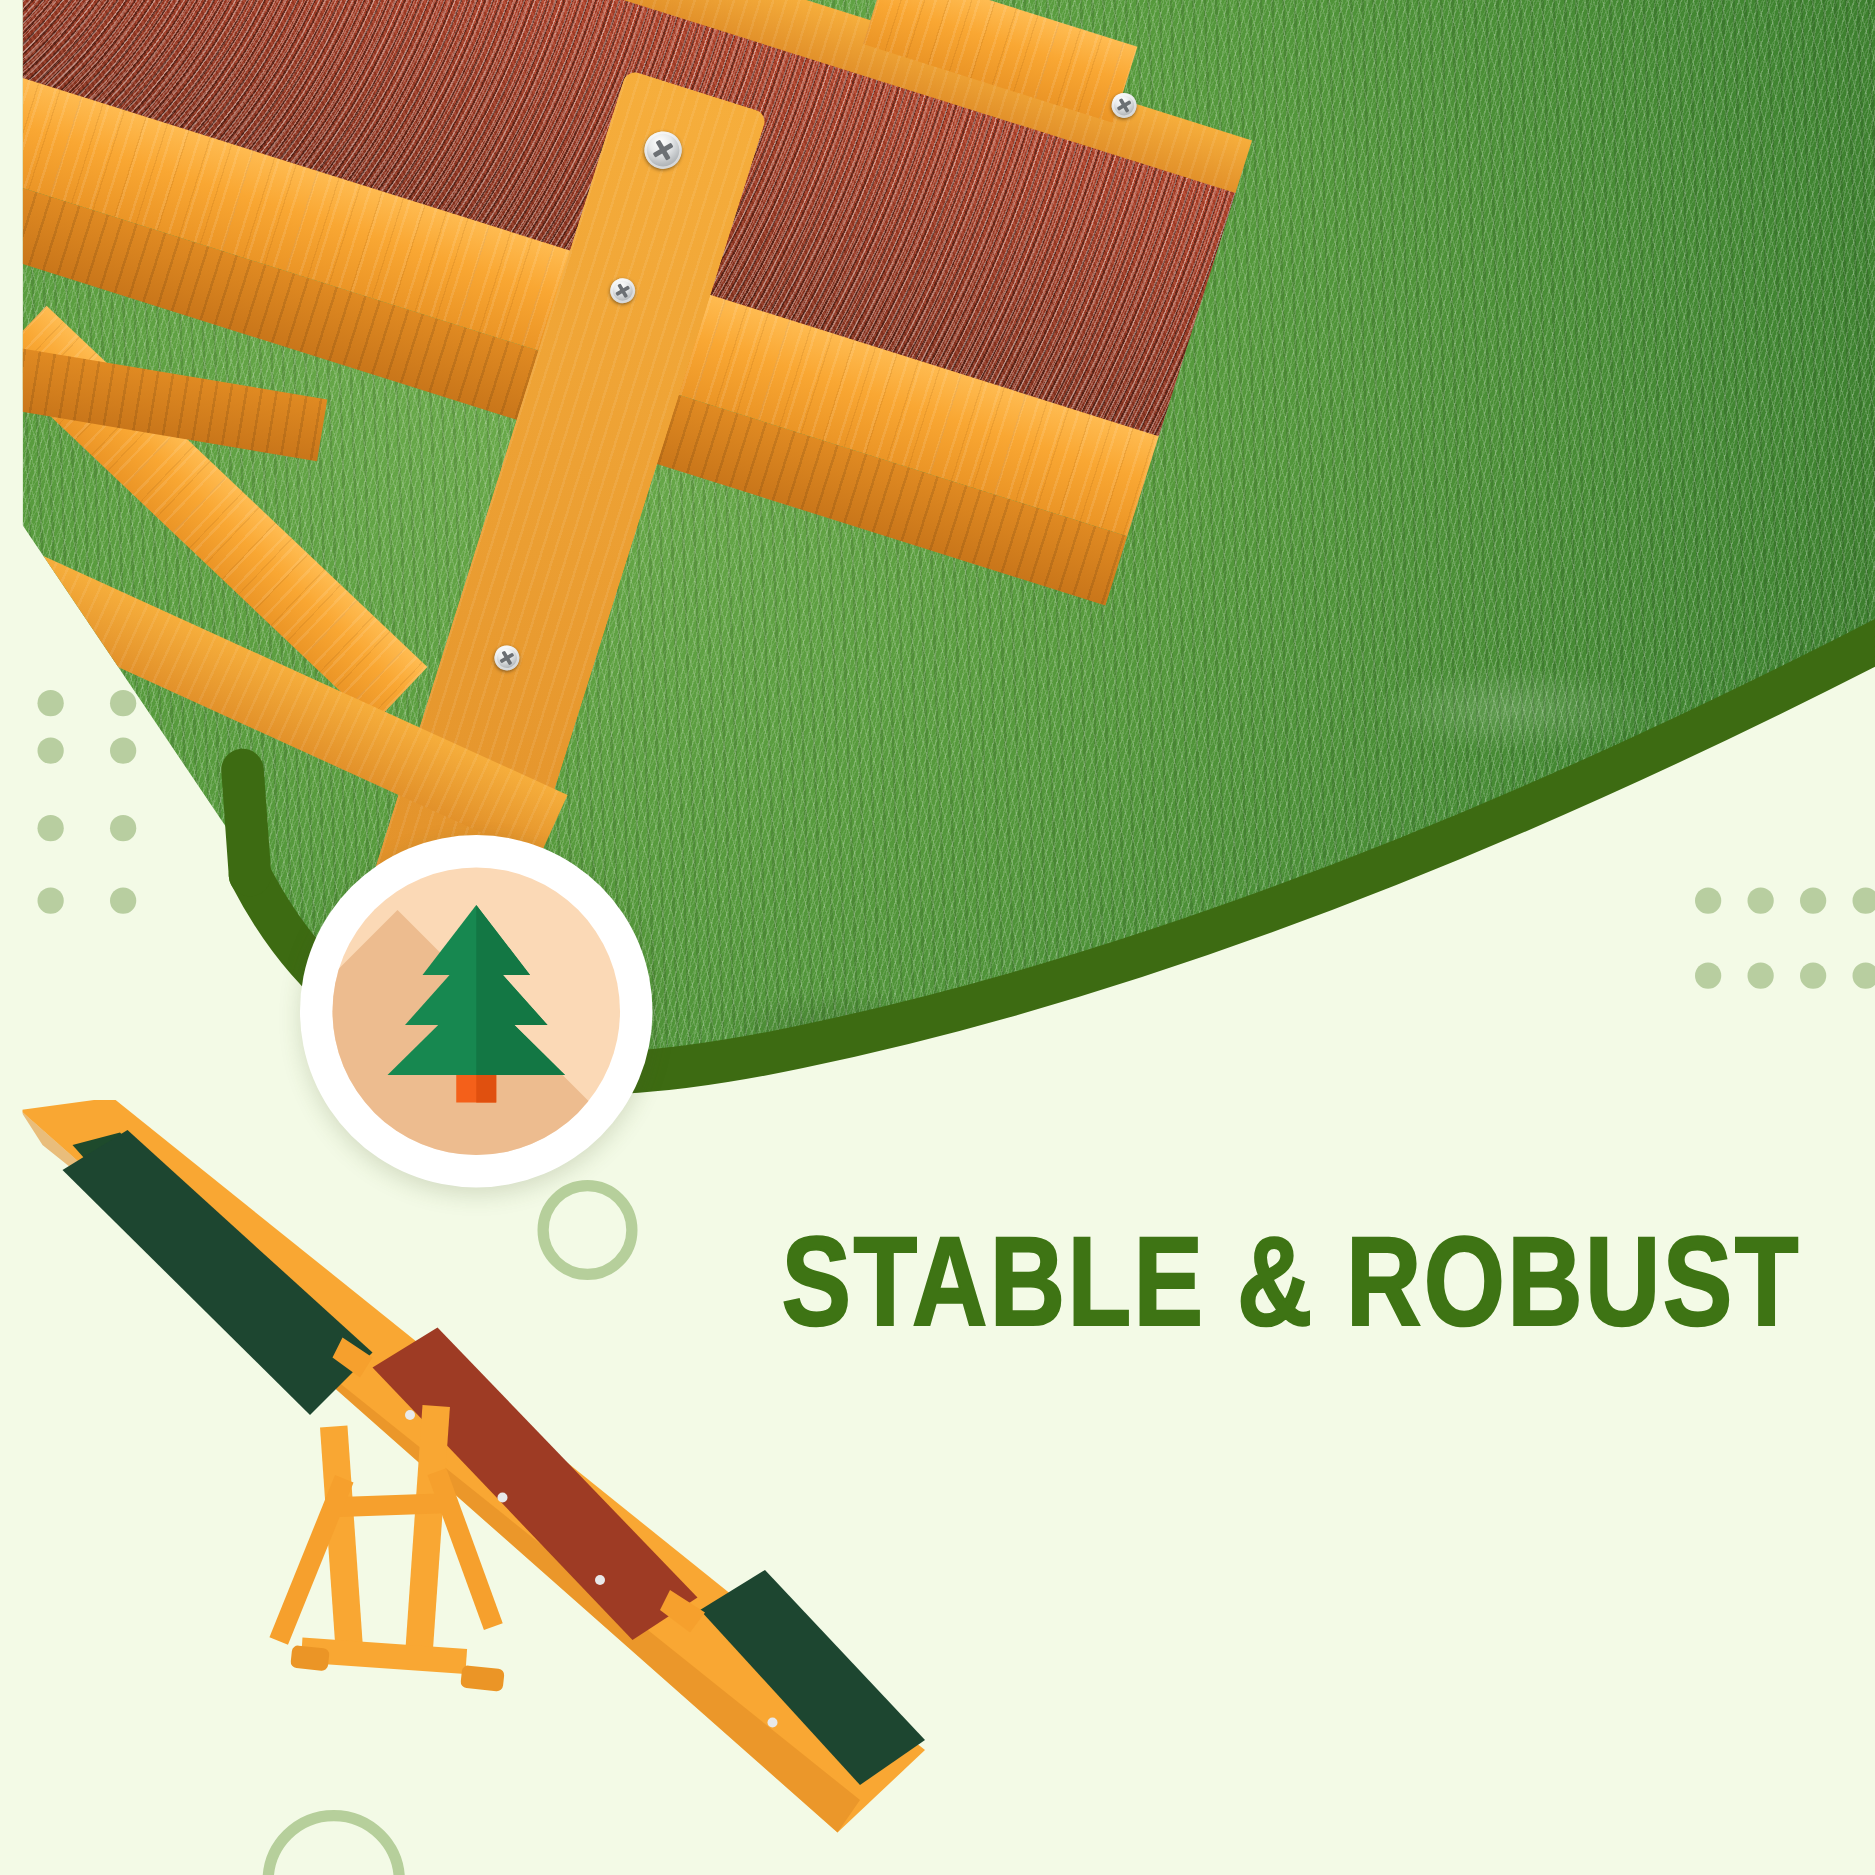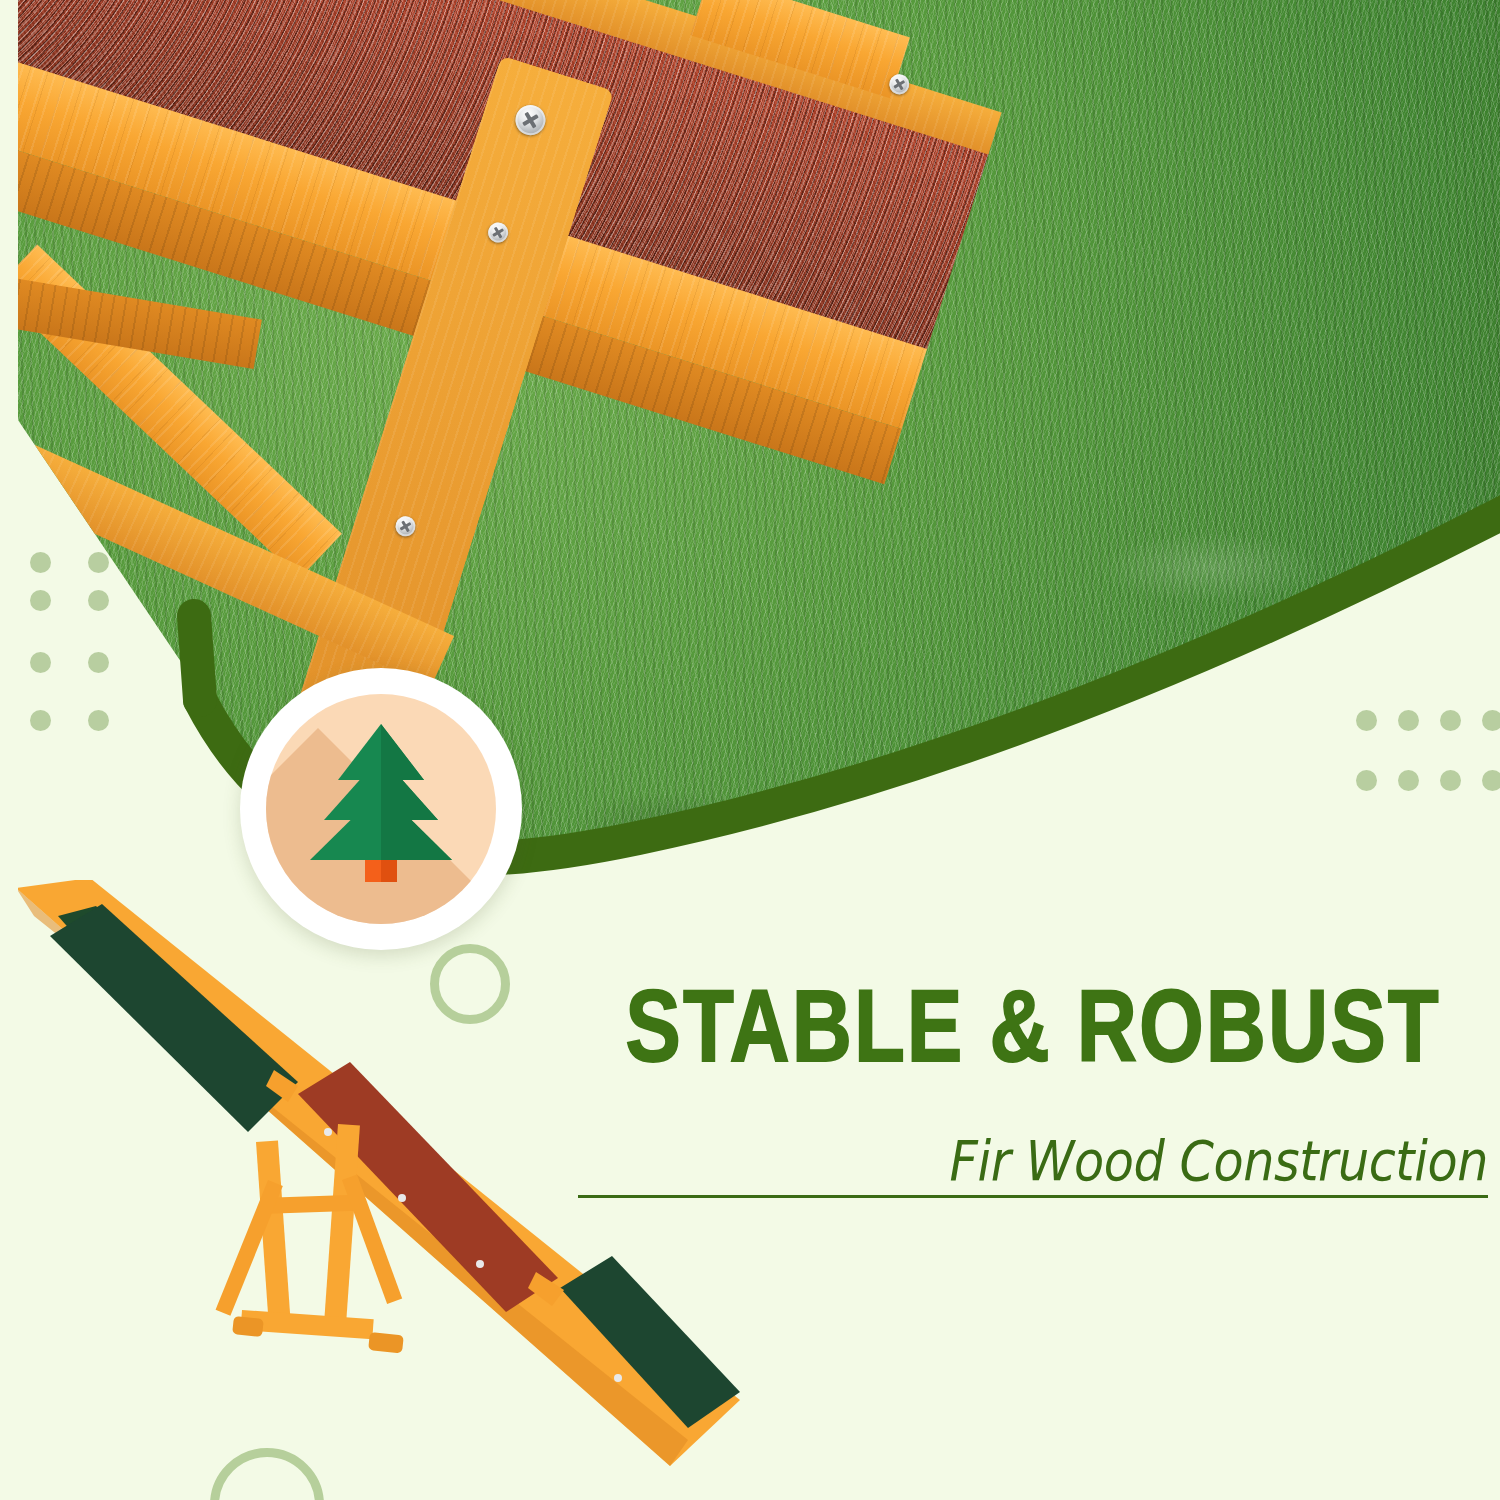--- a/index.html
+++ b/index.html
@@ -262,20 +262,16 @@
       <circle cx="330" cy="252" r="4" fill="#e8e9ea"></circle>
       <circle cx="404" cy="318" r="4" fill="#e8e9ea"></circle>
       <circle cx="482" cy="384" r="4" fill="#e8e9ea"></circle>
       <circle cx="620" cy="498" r="4" fill="#e8e9ea"></circle>
     </g>
   </svg>
 
   <div class="copy">
     <h1 class="headline">STABLE &amp; ROBUST</h1>
 
-    <div class="subline-wrap">
-      <span class="subline">Fir Wood Construction</span>
-      <div class="rule" id="rule-1"></div>
-    </div>
 
   </div>
 
 </div>
 
 </body></html>

